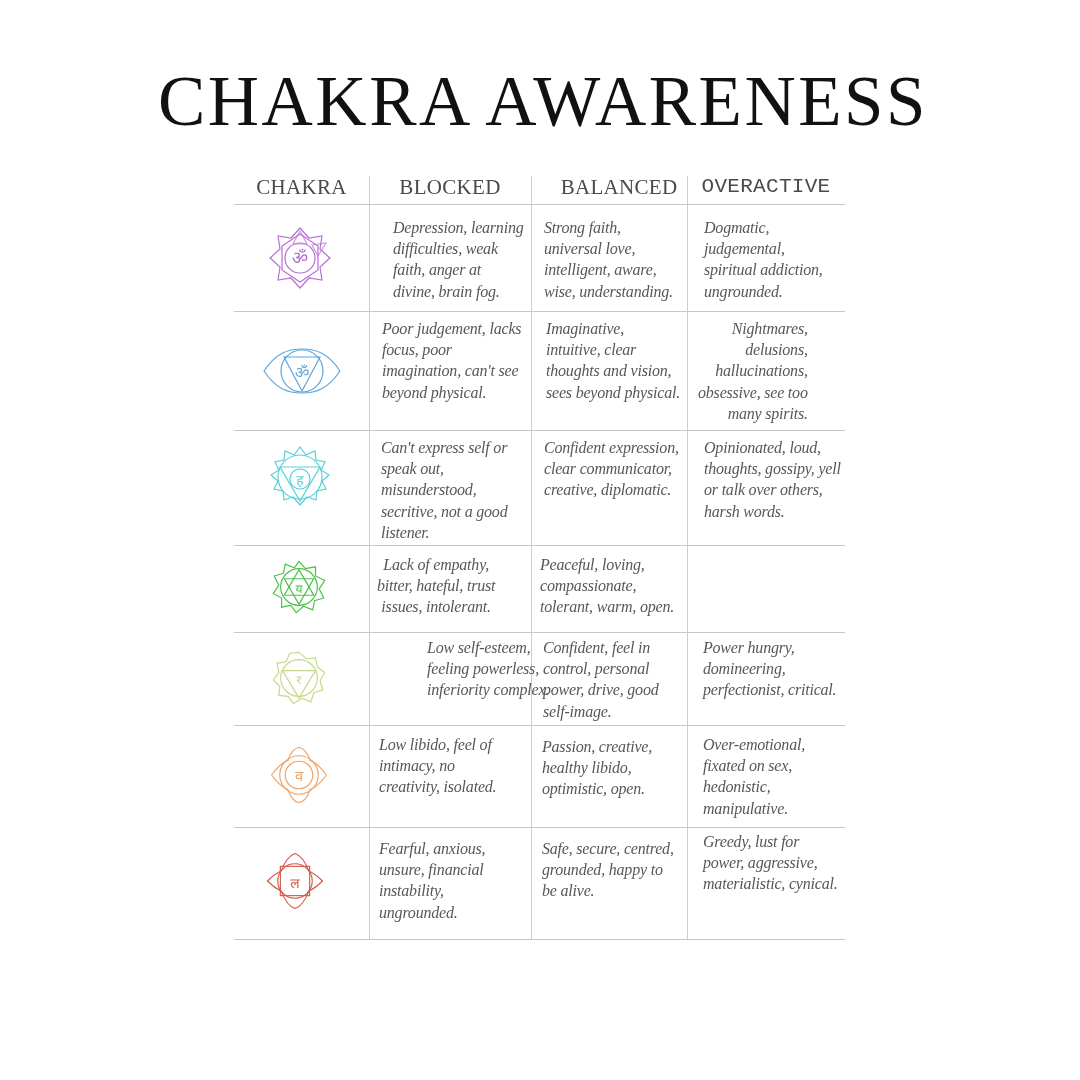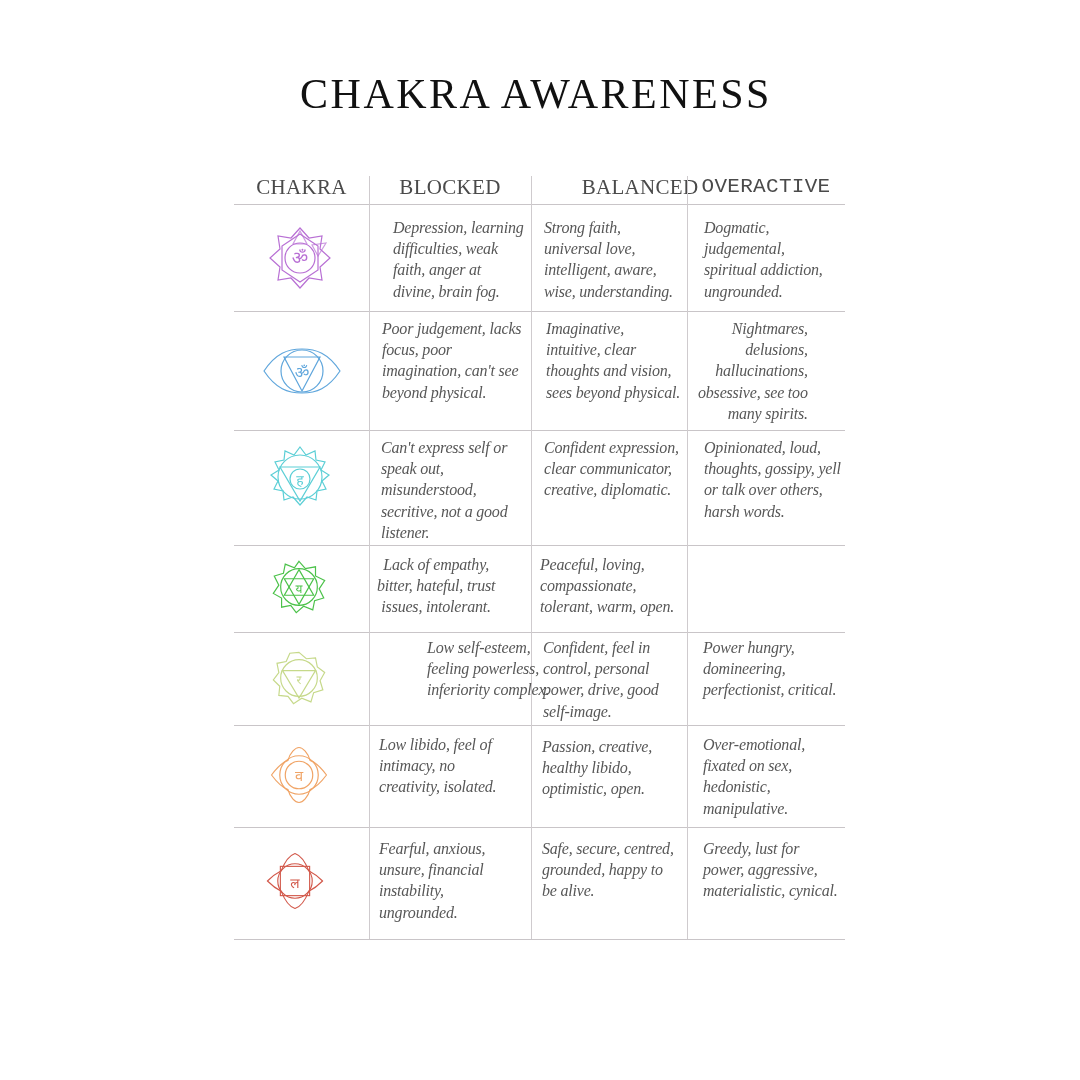--- a/index.html
+++ b/index.html
@@ -14,25 +14,25 @@
       overflow: hidden;
       font-family: "Liberation Serif", "DejaVu Serif", serif;
     }
     .title {
       position: absolute;
       left: 0;
       width: 1064px;
       top: 58px;
       text-align: center;
       font-family: "Liberation Serif", "DejaVu Serif", serif;
-      font-size: 42px;
+      font-size: 71px;
       font-weight: normal;
       letter-spacing: 2.5px;
       color: #111111;
-      margin: 4px;
+      margin: 11px;
       line-height: 64px;
     }
     .table {
       position: absolute;
       left: 234px;
       top: 170px;
       width: 611px;
     }
     .hdr {
       position: relative;
@@ -81,21 +81,21 @@
   </style>
 </head>
 <body>
 
 <h1 class="title">CHAKRA AWARENESS</h1>
 
 <div class="table">
   <div class="hdr">
     <div class="hcell" style="left:0;width:135px;">CHAKRA</div>
     <div class="hcell" style="left:135px;width:162px;">BLOCKED</div>
-    <div class="hcell" style="left:306px;width:156px;padding-left:22px;">BALANCED</div>
+    <div class="hcell" style="left:285px;width:156px;padding-left:22px;">BALANCED</div>
     <div class="hcell" style="left:453px;width:158px;font-family:Liberation Mono, monospace;">OVERACTIVE</div>
     <div class="vline" style="left:135px;height:34px;top:6px;"></div>
     <div class="vline" style="left:297px;height:34px;top:6px;"></div>
     <div class="vline" style="left:453px;height:34px;top:6px;"></div>
   </div>
 
   <div class="row" style="height:106px;">
     <div class="vline" style="left:135px;height:107px;"></div>
     <div class="vline" style="left:297px;height:107px;"></div>
     <div class="vline" style="left:453px;height:107px;"></div>
@@ -269,17 +269,17 @@
         </g>
       </svg>
     </div>
     <div class="cell" style="left:145px;top:10px;">Fearful, anxious,
 unsure, financial
 instability,
 ungrounded.</div>
     <div class="cell" style="left:308px;top:10px;">Safe, secure, centred,
 grounded, happy to
 be alive.</div>
-    <div class="cell" style="left:469px;top:10px;">Greedy, lust for
+    <div class="cell" style="left:469px;top:3px;">Greedy, lust for
 power, aggressive,
 materialistic, cynical.</div>
   </div>
 </div>
 
 </body></html>

